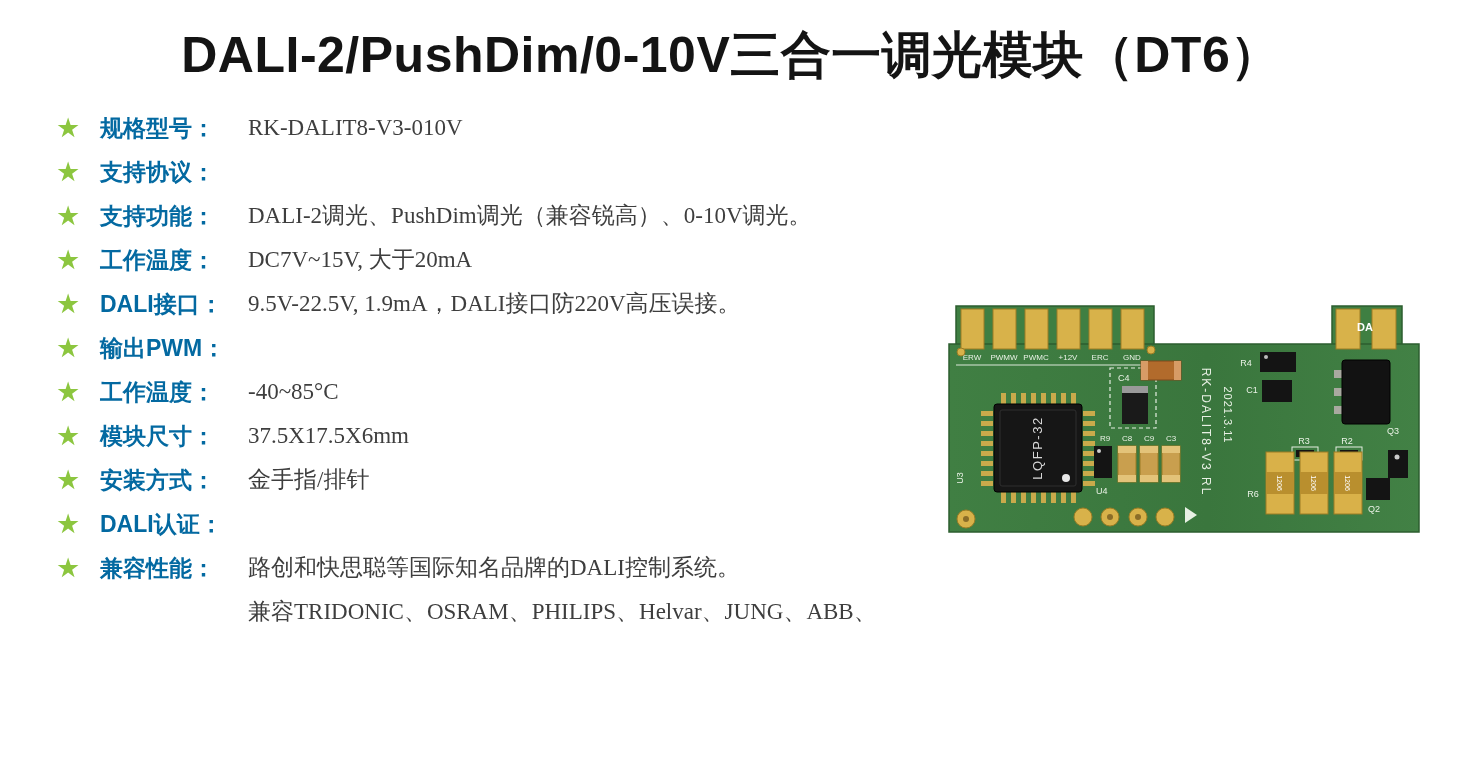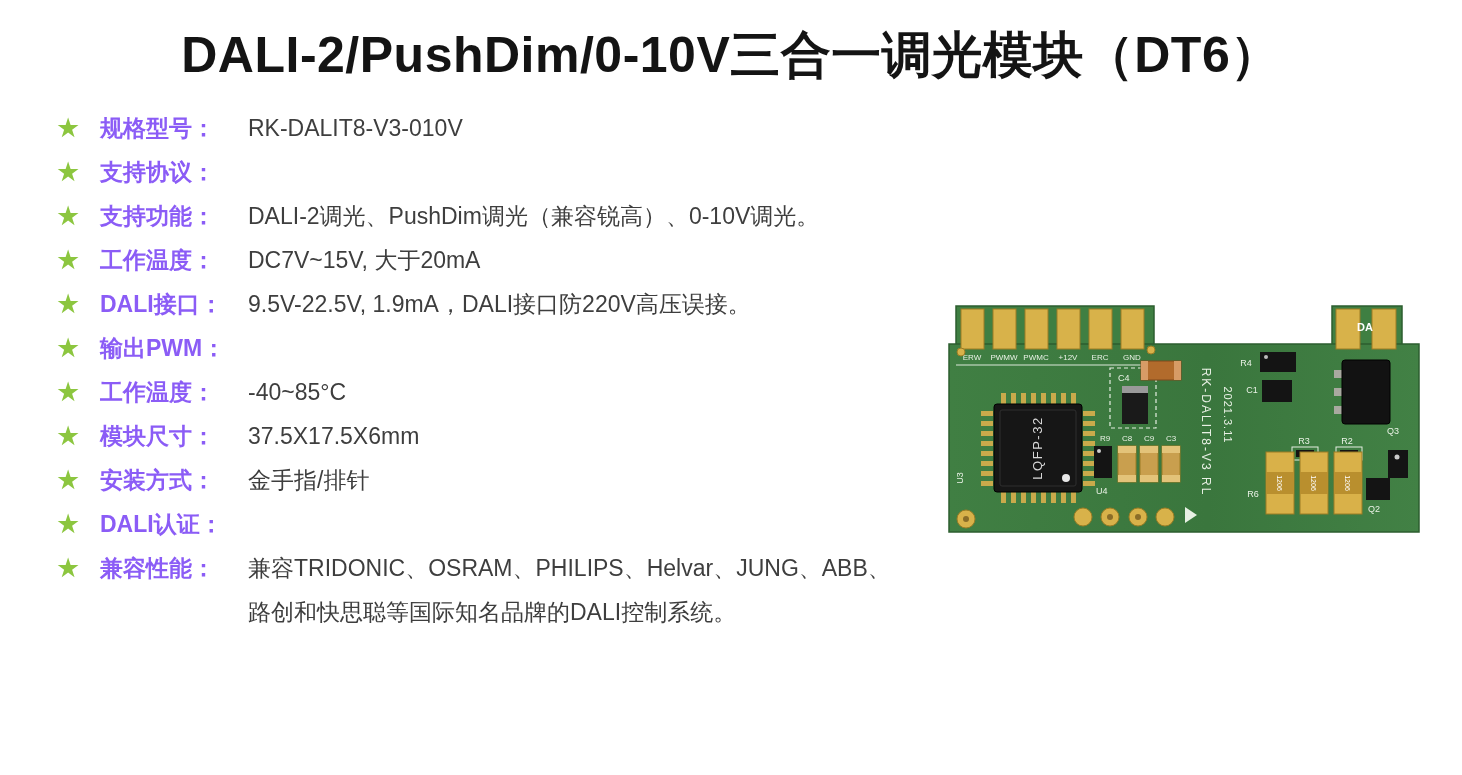--- a/index.html
+++ b/index.html
@@ -20,25 +20,25 @@
     position:absolute; left:56px; top:106px; width:890px;
     list-style:none;
   }
   .spec-row{ display:flex; align-items:flex-start; }
   .star{
     width:44px; flex:0 0 44px;
     color:#8CC63F; font-size:27px; line-height:44px;
   }
   .label{
     width:148px; flex:0 0 148px;
-    color:#8b5cf6; font-size:23px; font-weight:bold; line-height:44px;
+    color:#0369a1; font-size:23px; font-weight:bold; line-height:44px;
     white-space:nowrap;
   }
   .value{ flex:1; color:#3E3E3E; font-size:23px; line-height:44px; }
-  .line{ display:block; white-space:nowrap; }
+  .line{ display:block; white-space:nowrap;font-family:Liberation Serif, serif; }
   .pcb{
     position:absolute; left:948px; top:300px; width:478px; height:250px;
   }
   svg text{ font-family:"Liberation Sans","DejaVu Sans",sans-serif; }
 </style>
 </head>
 <body>
 
 <div class="page">
 
@@ -103,22 +103,22 @@
         </span>
       </li>
       <li class="spec-row">
         <span class="star">★</span>
         <span class="label">DALI认证：</span>
       </li>
       <li class="spec-row">
         <span class="star">★</span>
         <span class="label">兼容性能：</span>
         <span class="value">
+          <span class="line">路创和快思聪等国际知名品牌的DALI控制系统。</span>
           <span class="line">兼容TRIDONIC、OSRAM、PHILIPS、Helvar、JUNG、ABB、</span>
-          <span class="line">路创和快思聪等国际知名品牌的DALI控制系统。</span>
         </span>
       </li>
     </ul>
 
   <div class="pcb">
     <svg viewBox="0 0 478 250" width="478" height="250" xmlns="http://www.w3.org/2000/svg">
       <defs>
         <linearGradient id="boardg" x1="0" y1="0" x2="1" y2="0">
           <stop offset="0" stop-color="#407F43"></stop>
           <stop offset="0.55" stop-color="#3A763D"></stop>

